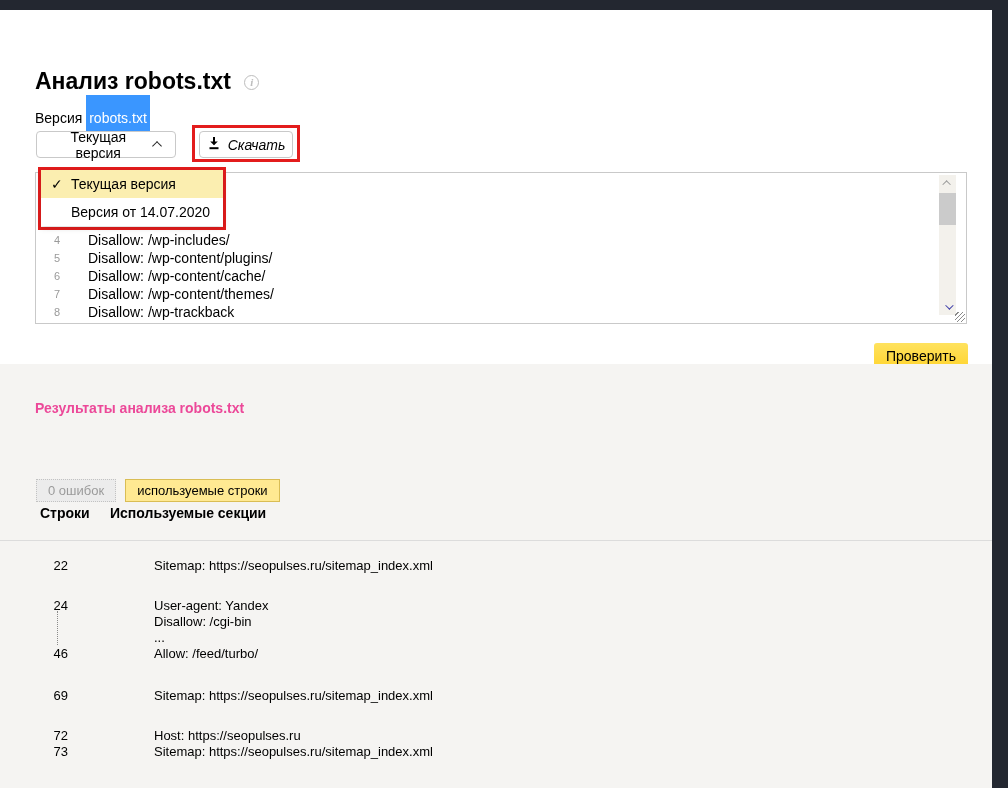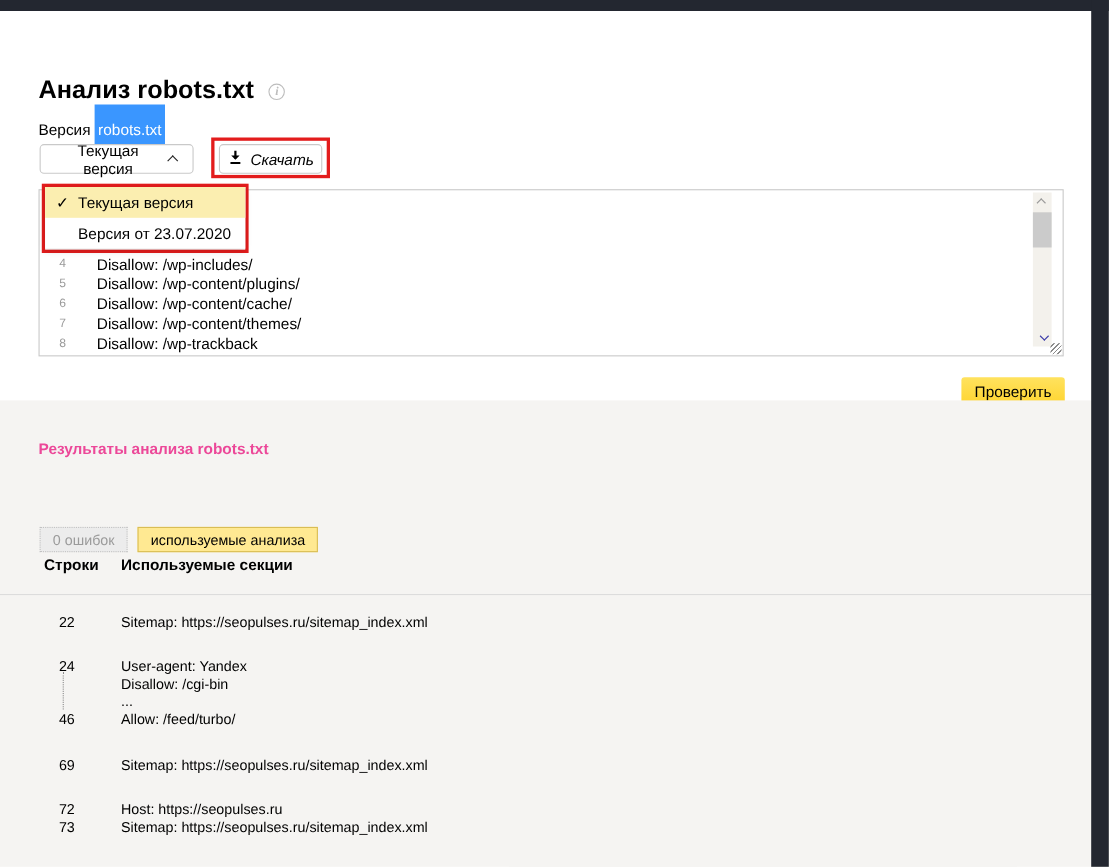--- a/index.html
+++ b/index.html
@@ -98,21 +98,21 @@
   .th-lines { position:absolute; left:40px; }
   .th-sections { position:absolute; left:110px; }
   .tbl-divider { position:absolute; left:0; top:540px; width:1008px; height:1px; background:#dcdcdc; }
 
   .tbl-body { position:absolute; left:0px; top:541px; width:990px; font-size:13px; }
   .trow { position:relative; }
   .trow-1 { margin-top:17px; }
   .trow-2 { margin-top:24px; }
   .trow-3 { margin-top:26px; }
   .trow-4 { margin-top:24px; }
-  .tentry { display:flex; height:16px; line-height:16px; }
+  .tentry { display:flex; height:16px; line-height:16px;gap:44px; }
   .tnum { width:28px; margin-left:40px; text-align:right; }
   .ttext { margin-left:42px; }
   .dotline { position:absolute; left:57px; top:13px; height:34px; border-left:1px dotted #8a8a8a; }
 
   
   .dl-icon { display:inline-block; }
 </style>
 </head>
 <body>
 
@@ -183,34 +183,34 @@
   </div>
 
   <div class="anno anno-menu"></div>
   <div class="menu">
     <div class="menu-item selected">
       <span class="menu-check">✓</span>
       <span>Текущая версия</span>
     </div>
     <div class="menu-item">
       <span class="menu-check">✓</span>
-      <span>Версия от 23.07.2020</span>
+      <span>Версия от 14.07.2020</span>
     </div>
   </div>
 
   <button class="check-btn">Проверить</button>
 </div>
 
 <div class="section-results"></div>
 
 <h2 class="results-title">Результаты анализа robots.txt</h2>
 
 <div class="tabs">
   <div class="tab tab-errors">0 ошибок</div>
-  <div class="tab tab-used">используемые анализа</div>
+  <div class="tab tab-used">используемые строки</div>
 </div>
 
 <div class="tbl-head">
   <span class="th-lines">Строки</span>
   <span class="th-sections">Используемые секции</span>
 </div>
 <div class="tbl-divider"></div>
 
 <div class="tbl-body">
 

